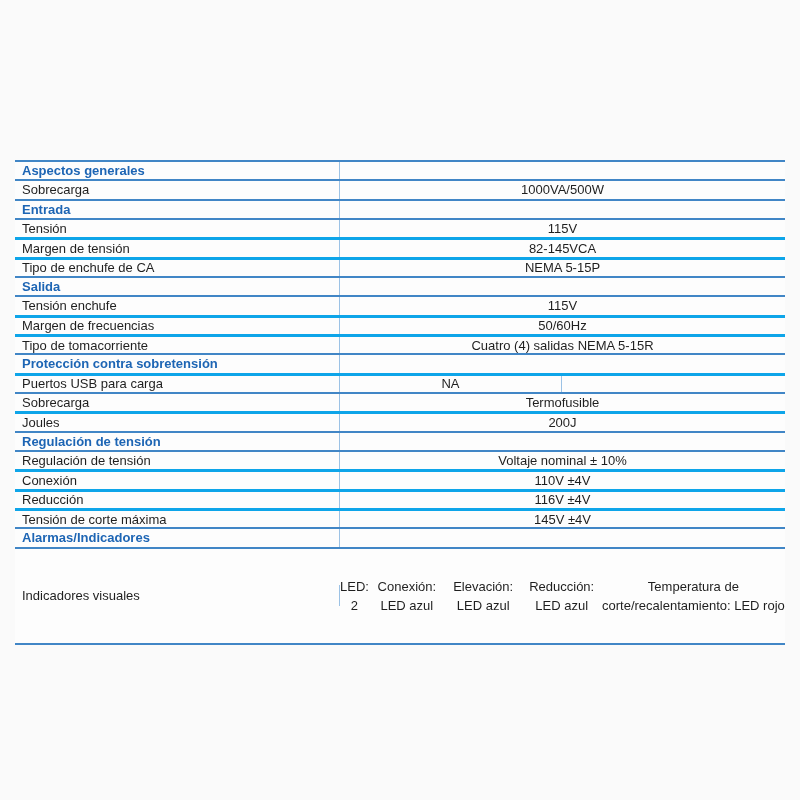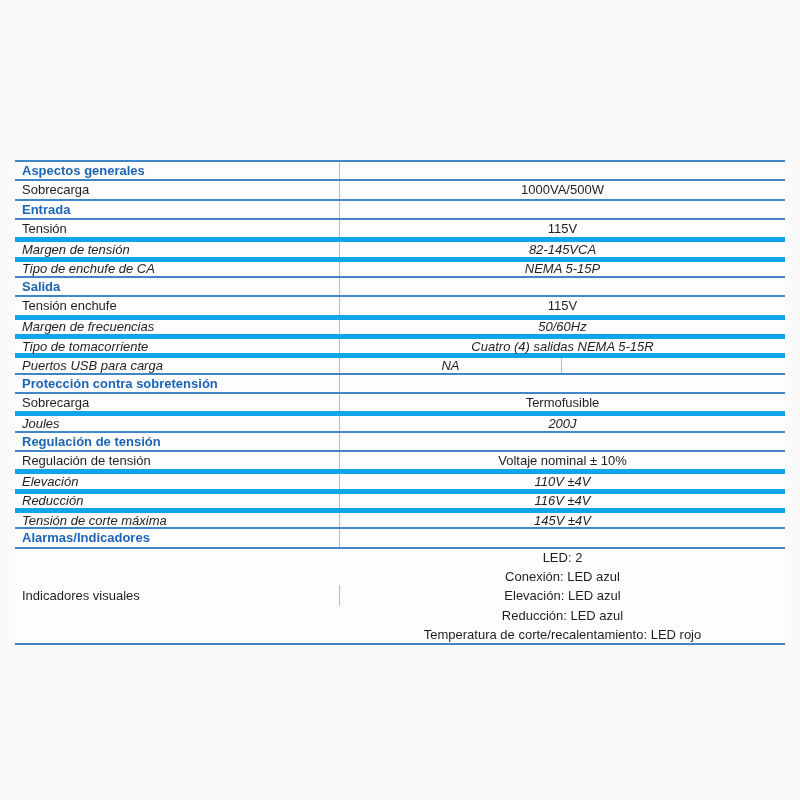--- a/index.html
+++ b/index.html
@@ -19,21 +19,21 @@
   .trow {
     display:flex;
     box-sizing:border-box;
     height:19.33px;
     align-items:stretch;
     font-size:13px;
     color:#1f1f1f;
     background:#fdfdfd;
   }
   .trow.strong-top { border-top:2px solid #4186c6; }
-  .trow.light-top  { border-top:5px solid #0ea5e9;font-style:italic; }
+  .trow.light-top  { border-top:3px solid #0ea5e9; }
   .cell-label {
     box-sizing:border-box;
     width:325px;
     padding-left:7px;
     border-right:1px solid #9cc2e5;
     display:flex;
     align-items:center;
     white-space:nowrap;
   }
   .trow.section .cell-label {
@@ -57,21 +57,21 @@
     text-align:center;
   }
   .cell-rest { flex:1; }
   .trow.row-multi { height:96px;align-items:center; }
   .trow.row-multi .cell-label {
     align-items:flex-start;
     padding-top:1px;
     line-height:19.2px;
   }
   .trow.row-multi .cell-value {
-    flex-direction:column;
+    flex-direction:row;
     justify-content:flex-start;
     padding-top:1px;
   }
   .value-line { line-height:19.2px; }
 </style>
 </head>
 <body>
 
 <div class="canvas">
   <div class="spec-table" id="spec-table">
@@ -108,47 +108,47 @@
         <div class="cell-value">115V</div>
       </div>
       <div class="trow light-top">
         <div class="cell-label">Margen de frecuencias</div>
         <div class="cell-value">50/60Hz</div>
       </div>
       <div class="trow light-top">
         <div class="cell-label">Tipo de tomacorriente</div>
         <div class="cell-value">Cuatro (4) salidas NEMA 5-15R</div>
       </div>
+      <div class="trow strong-top section">
+        <div class="cell-label">Protección contra sobretensión</div>
+        <div class="cell-value"></div>
+      </div>
       <div class="trow light-top">
         <div class="cell-label">Puertos USB para carga</div>
         <div class="cell-mid">NA</div>
         <div class="cell-rest"></div>
-      </div>
-      <div class="trow strong-top section">
-        <div class="cell-label">Protección contra sobretensión</div>
-        <div class="cell-value"></div>
       </div>
       <div class="trow strong-top">
         <div class="cell-label">Sobrecarga</div>
         <div class="cell-value">Termofusible</div>
       </div>
       <div class="trow light-top">
         <div class="cell-label">Joules</div>
         <div class="cell-value">200J</div>
       </div>
       <div class="trow strong-top section">
         <div class="cell-label">Regulación de tensión</div>
         <div class="cell-value"></div>
       </div>
       <div class="trow strong-top">
         <div class="cell-label">Regulación de tensión</div>
         <div class="cell-value">Voltaje nominal ± 10%</div>
       </div>
       <div class="trow light-top">
-        <div class="cell-label">Elevación</div>
+        <div class="cell-label">Conexión</div>
         <div class="cell-value">110V ±4V</div>
       </div>
       <div class="trow light-top">
         <div class="cell-label">Reducción</div>
         <div class="cell-value">116V ±4V</div>
       </div>
       <div class="trow light-top">
         <div class="cell-label">Tensión de corte máxima</div>
         <div class="cell-value">145V ±4V</div>
       </div>

